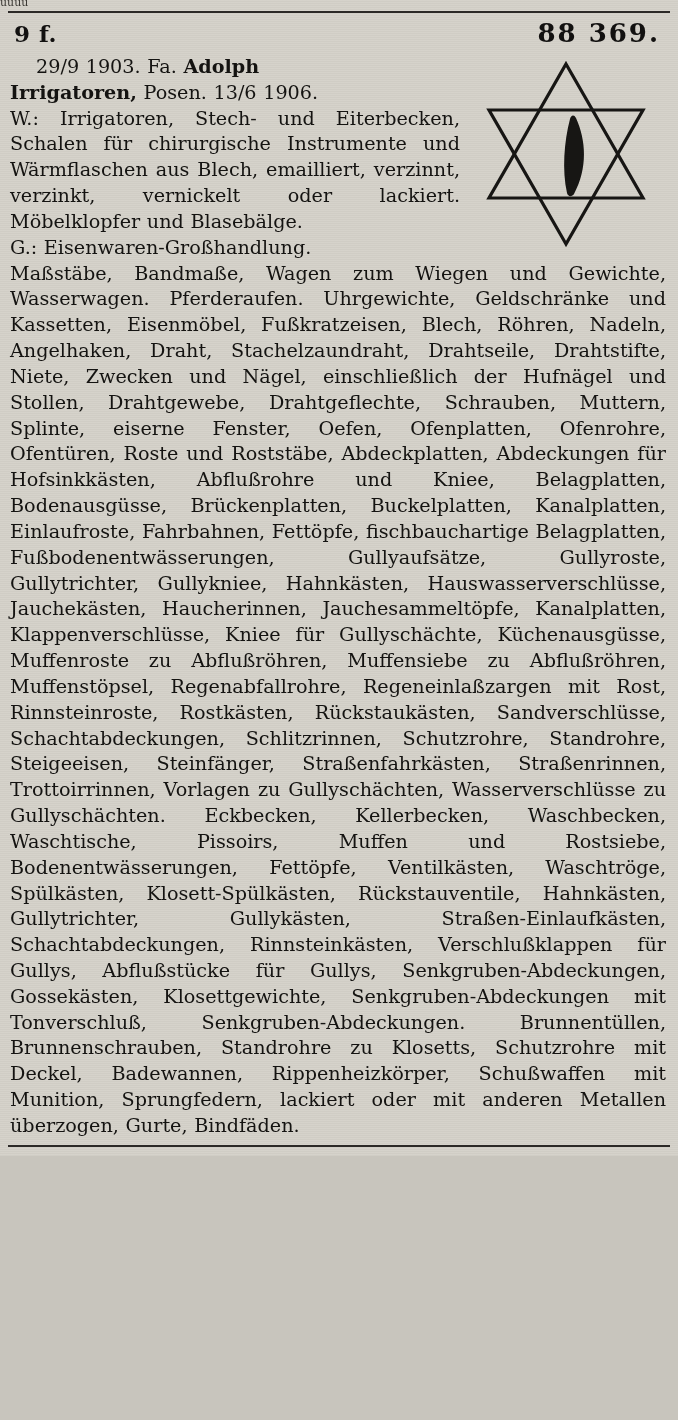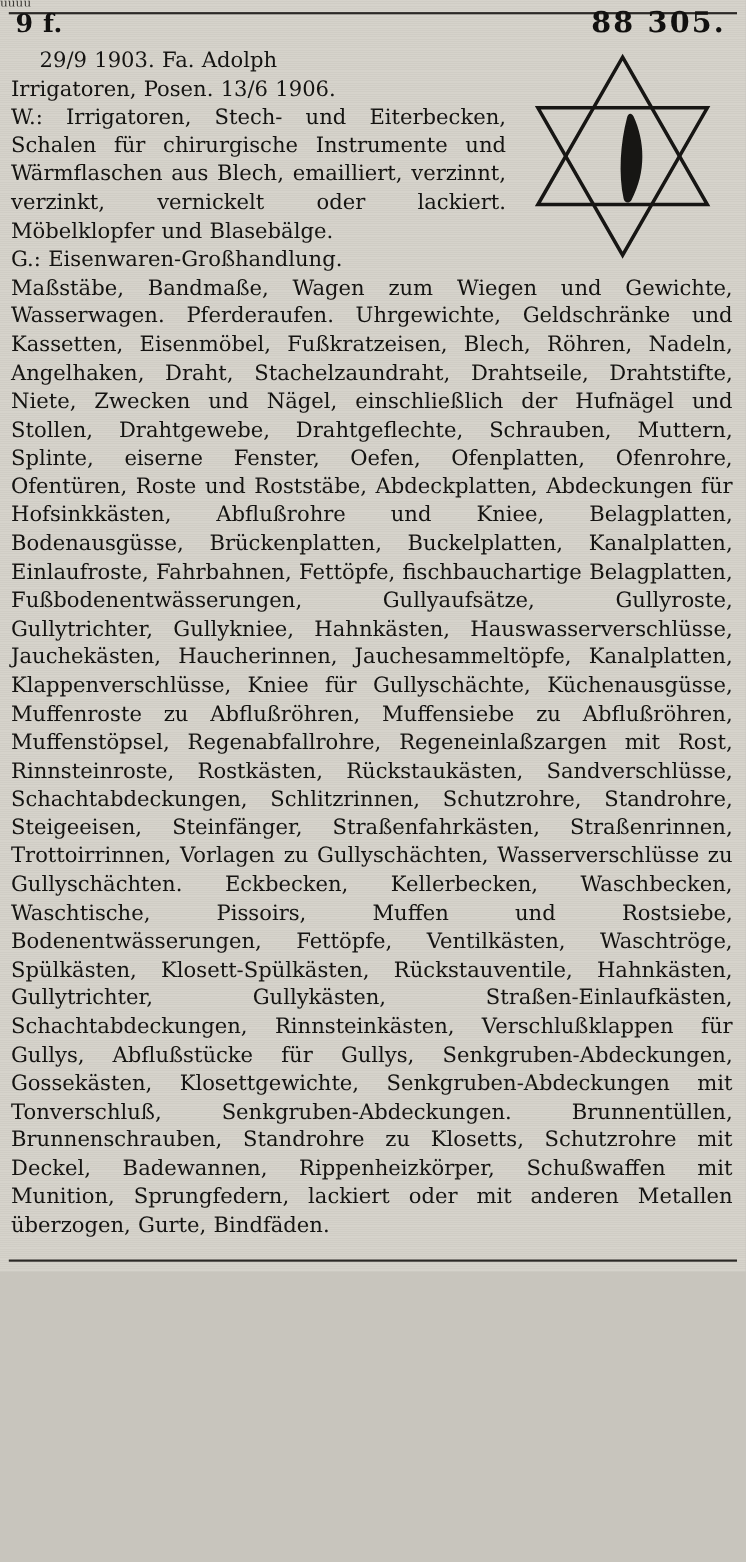--- a/index.html
+++ b/index.html
@@ -36,21 +36,21 @@
     position: absolute;
     left: 8px;
     right: 8px;
     height: 0;
     border-top: 2px solid #2b2926;
   }
   .rule.top { top: 11px; }
   .rule.bottom { bottom: 9px; border-top: 2px solid #2b2926; }
   .inner {
     position: absolute;
-    top: 4px;
+    top: 16px;
     left: 10px;
     width: 656px;
     bottom: 14px;
   }
   
   .fraktur {
     font-family: "DejaVu Serif", serif;
     color: #171614;
     -webkit-font-smoothing: none;
   }
@@ -87,37 +87,37 @@
     text-justify: inter-word;
     color: #141311;
     word-spacing: 0.5px;
     hyphens: manual;
   }
   .col p {
     margin: 0;
     text-indent: 0;
   }
   .col p.indent { text-indent: 26px; }
-  .b { font-weight: normal; }
+  .b { font-weight: bold; }
 </style>
 </head>
 <body>
 
 <div class="page">
 
   <div class="top-strip">uuuu</div>
 
   <div class="rule top"></div>
   <div class="rule bottom"></div>
 
   <div class="inner">
 
     <div class="headline fraktur">
       <span class="hl-left">9 f.</span>
-      <span class="hl-mid">88 305.</span>
+      <span class="hl-mid">88 369.</span>
     </div>
 
     <div class="body-wrap">
 
       <div class="star-box">
         <svg width="196" height="196" viewBox="0 0 196 196" xmlns="http://www.w3.org/2000/svg">
           <g fill="none" stroke="#171614" stroke-width="3.2" stroke-linejoin="miter">
             <polygon points="98,8 175,142 21,142"></polygon>
             <polygon points="98,188 21,54 175,54"></polygon>
           </g>

